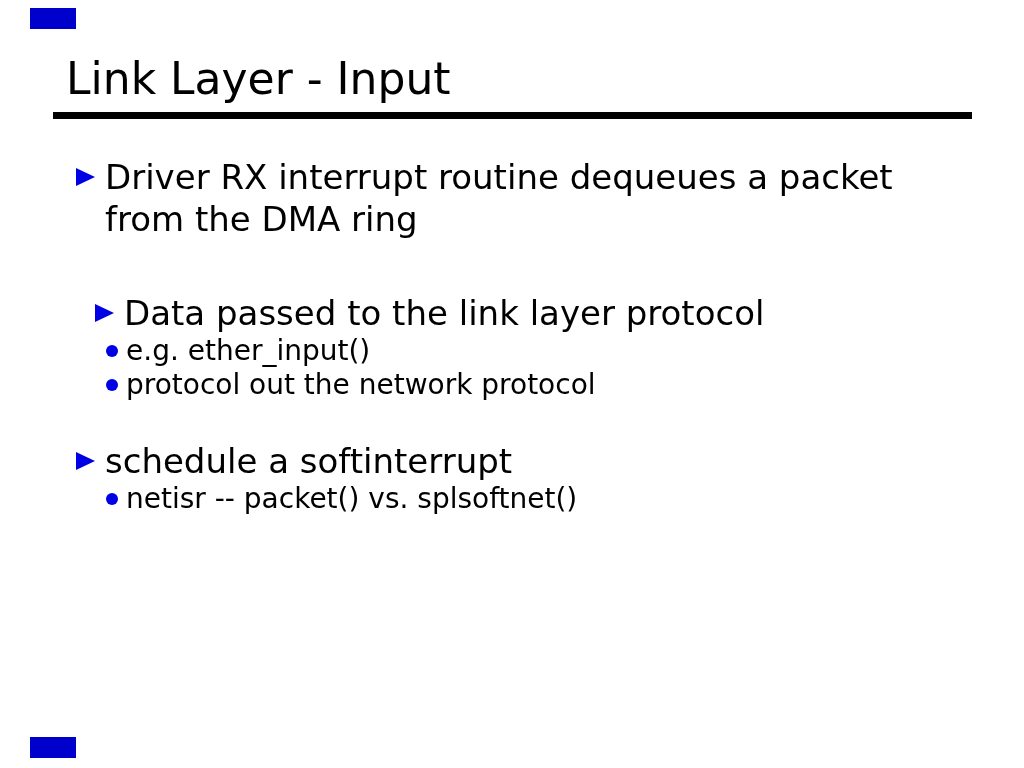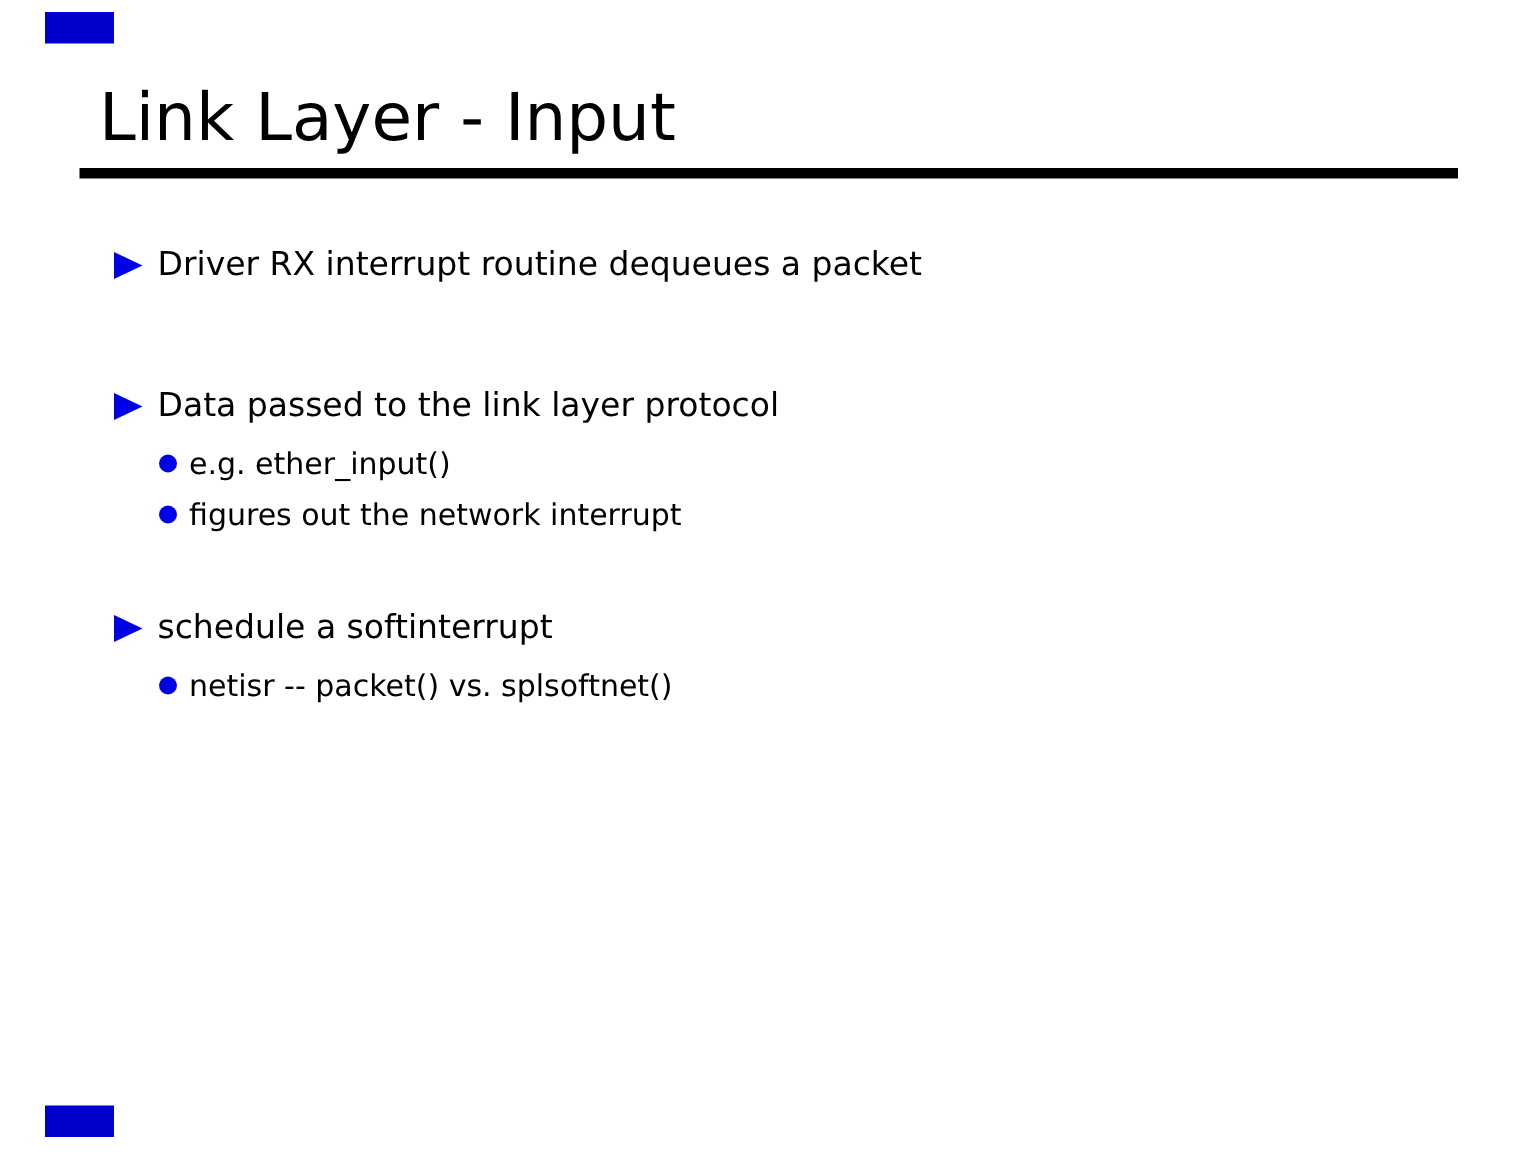--- a/index.html
+++ b/index.html
@@ -45,24 +45,24 @@
 
   .content {
     position: absolute;
     left: 76px;
     top: 156px;
     width: 900px;
   }
 
   .row { display: flex; align-items: flex-start; }
 
-  .row.main { font-size: 22px; line-height: 42px; }
-  .row.sub  { font-size: 20px; line-height: 34px; padding-left: 30px; text-align: right; }
+  .row.main { font-size: 34px; line-height: 42px; }
+  .row.sub  { font-size: 28px; line-height: 34px; padding-left: 30px; text-align: right; }
 
-  .row.gap-lg { margin-top: 52px; }
+  .row.gap-lg { margin-top: 52px; margin-left: 19px; }
   .row.gap-md { margin-top: 38px; }
 
   .marker-col-main { flex: 0 0 29px; }
   .marker-col-sub  { flex: 0 0 20px; }
 
   .tri-icon {
     display: block;
     width: 0; height: 0;
     margin-top: 12px;
     border-top: 9px solid transparent;
@@ -92,20 +92,21 @@
   <div class="title-rule"></div>
 
   <div class="content">
 
     <div class="row main">
       <span class="marker-col-main">
           <span class="tri-icon"></span>
         </span>
       <div class="text-col">
         <div>Driver RX interrupt routine dequeues a packet</div>
+        <div>from the DMA ring</div>
       </div>
     </div>
 
     <div class="row main gap-lg">
       <span class="marker-col-main">
           <span class="tri-icon"></span>
         </span>
       <div class="text-col">
         <div>Data passed to the link layer protocol</div>
       </div>
@@ -118,21 +119,21 @@
       <div class="text-col">
         <div>e.g. ether_input()</div>
       </div>
     </div>
 
     <div class="row sub">
       <span class="marker-col-sub">
           <span class="dot-icon"></span>
         </span>
       <div class="text-col">
-        <div>figures out the network interrupt</div>
+        <div>protocol out the network protocol</div>
       </div>
     </div>
 
     <div class="row main gap-md">
       <span class="marker-col-main">
           <span class="tri-icon"></span>
         </span>
       <div class="text-col">
         <div>schedule a softinterrupt</div>
       </div>

